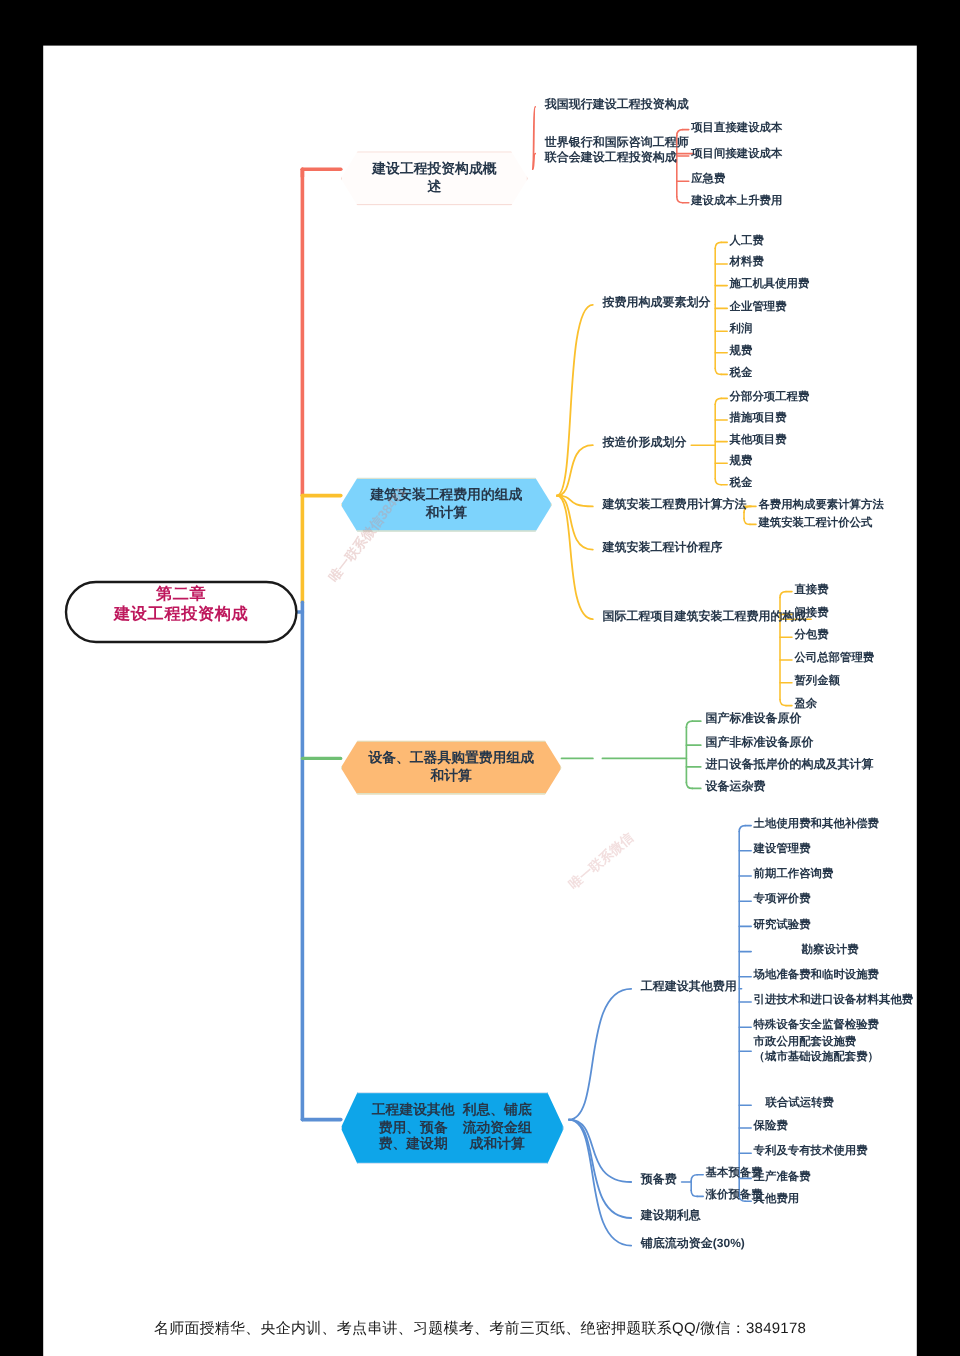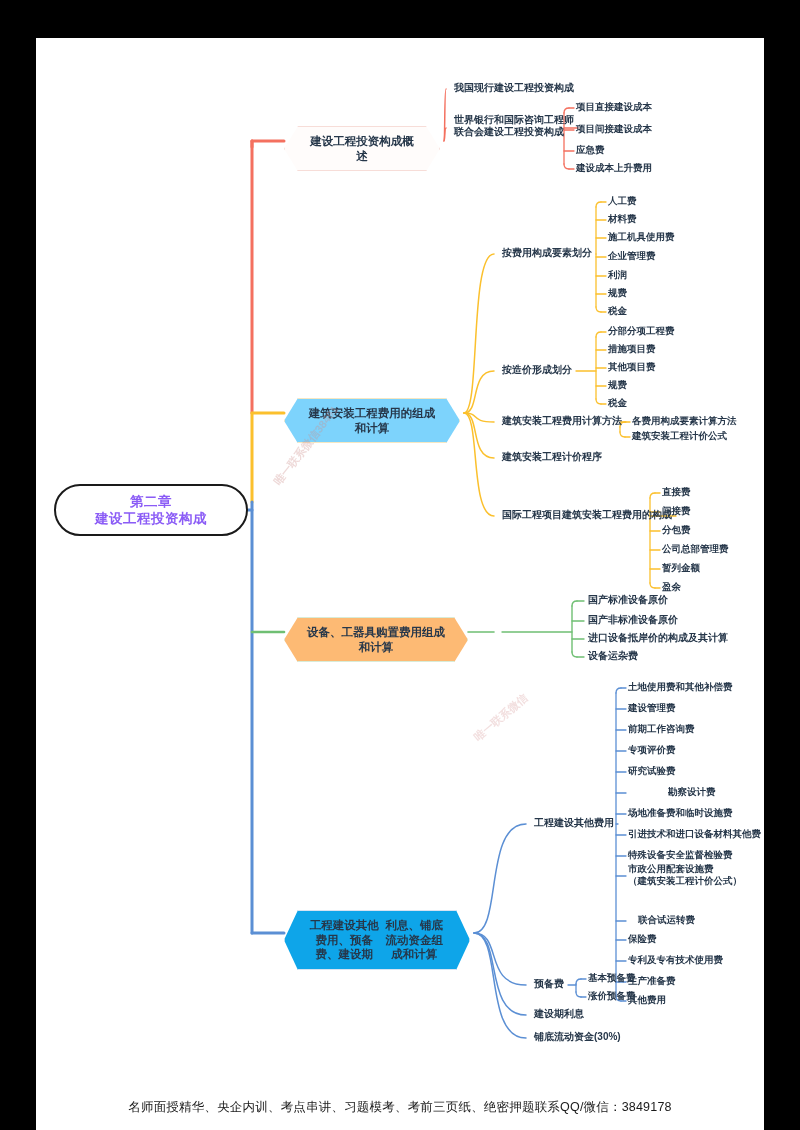--- a/index.html
+++ b/index.html
@@ -34,26 +34,26 @@
     line-height: 1.28;
   }
   
   #root-node {
     left: 18px; top: 446px;
     width: 194px; height: 52px;
     border: 2.5px solid #1a1a1a;
     border-radius: 26px;
     background: #fff;
     display: flex; flex-direction: column;
-    align-items: center; justify-content: center;
+    align-items: center; 
     font-size: 13.5px;
     letter-spacing: .5px;
     white-space: normal;
     text-align: center;
-    color: #8b5cf6;
+    color: #be185d;
   }
   #root-node .rl { display:block; }
   
   .hex {
     display: flex; align-items: center; justify-content: center;
     text-align: center;
     font-size: 11.5px;
     padding: 7px 22px;
     background: #fdfdfe;
     border: 1px solid #e9ecef;
@@ -253,21 +253,21 @@
         <div class="node lbl l3" style="left: 592px; top: 664px;">建设管理费</div>
         <div class="node lbl l3" style="left: 592px; top: 685px;">前期工作咨询费</div>
         <div class="node lbl l3" style="left: 592px; top: 706px;">专项评价费</div>
         <div class="node lbl l3" style="left: 592px; top: 727px;">研究试验费</div>
         <div class="node lbl l3" style="left: 592px; top: 748px; padding-left: 40px;">勘察设计费</div>
         <div class="node lbl l3" style="left: 592px; top: 769px;">场地准备费和临时设施费</div>
         <div class="node lbl l3" style="left: 592px; top: 790px;">引进技术和进口设备材料其他费</div>
         <div class="node lbl l3" style="left: 592px; top: 811px;">特殊设备安全监督检验费</div>
         <div class="node lbl l3 two" style="left: 592px; top: 825px;">
           <span style="display: block;">市政公用配套设施费</span>
-          <span style="display: block;">（建筑安装工程计价公式）</span>
+          <span style="display: block;">（城市基础设施配套费）</span>
         </div>
         <div class="node lbl l3" style="left: 592px; top: 876px; margin-left: 10px;">联合试运转费</div>
         <div class="node lbl l3" style="left: 592px; top: 895px;">保险费</div>
         <div class="node lbl l3" style="left: 592px; top: 916px;">专利及专有技术使用费</div>
         <div class="node lbl l3" style="left: 592px; top: 937px;">生产准备费</div>
         <div class="node lbl l3" style="left: 592px; top: 956px;">其他费用</div>
         <div class="node lbl l2" style="left: 498px; top: 940px;">预备费</div>
         <div class="node lbl l3" style="left: 552px; top: 934px;">基本预备费</div>
         <div class="node lbl l3" style="left: 552px; top: 952px;">涨价预备费</div>
         <div class="node lbl l2" style="left: 498px; top: 970px;">建设期利息</div>

